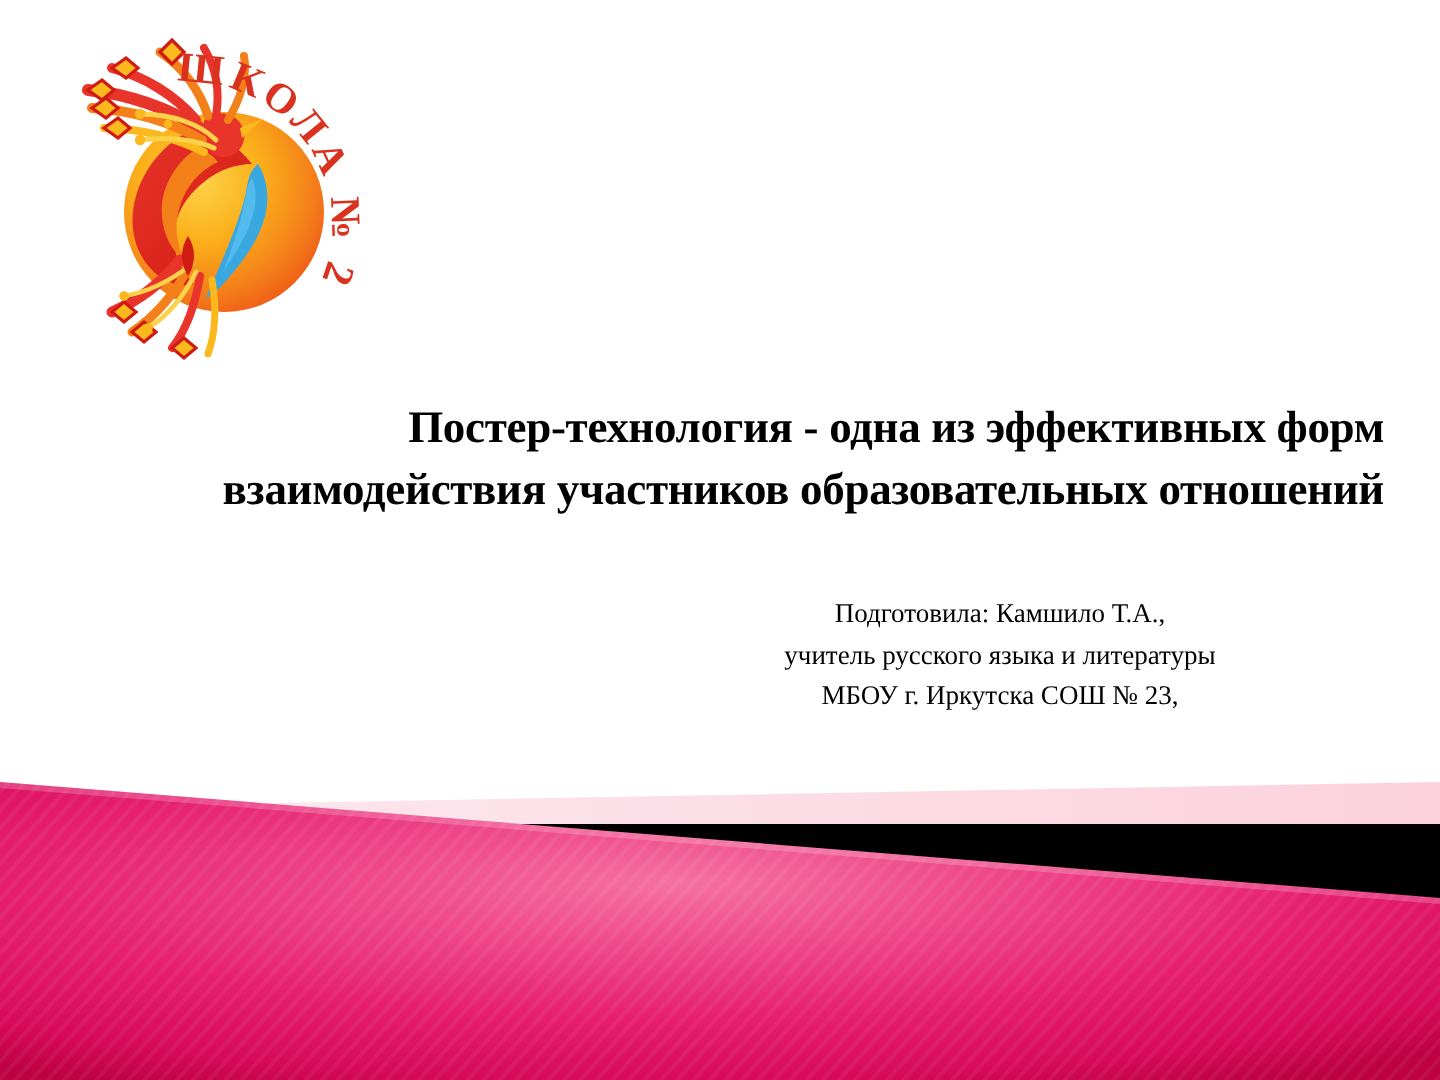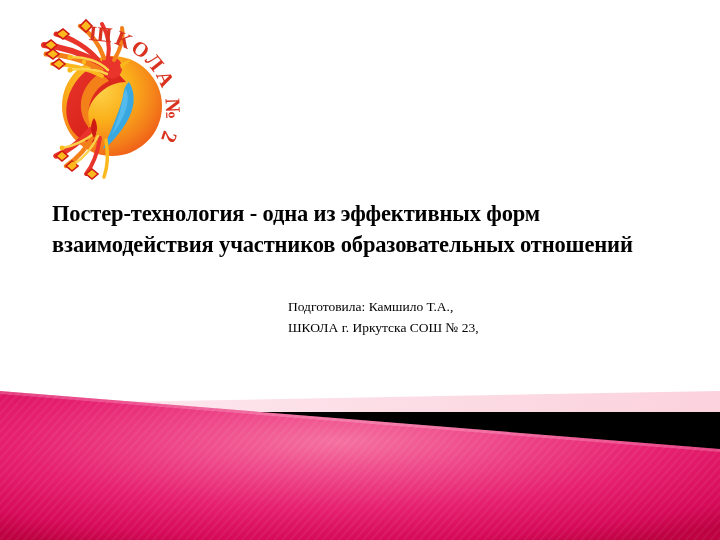--- a/index.html
+++ b/index.html
@@ -25,39 +25,39 @@
     height: 170px;
   }
   #logo svg { display: block; width: 190px; height: 170px; }
 
   
   #title-block {
     position: absolute;
     left: 52px;
     top: 198px;
     width: 640px;
-    text-align: left;
+    text-align: right;
   }
   #title-text {
     font-family: "Liberation Serif", "DejaVu Serif", serif;
     font-weight: bold;
     font-size: 22.5px;
     line-height: 31px;
     color: #000000;
     letter-spacing: -0.15px;
     white-space: pre-line;
   }
 
   
   #subtitle-block {
     position: absolute;
-    left: 288px;
+    left: 304px;
     top: 297px;
     width: 392px;
-    text-align: left;
+    text-align: center;
   }
   .subtitle-line {
     font-family: "Liberation Serif", "DejaVu Serif", serif;
     font-weight: normal;
     font-size: 13.5px;
     line-height: 20.5px;
     color: #000000;
   }
 
   
@@ -161,21 +161,22 @@
       </text>
     </svg>
   </div>
 
   <div id="title-block">
     <div id="title-text">Постер-технология - одна из эффективных форм взаимодействия участников образовательных отношений</div>
   </div>
 
   <div id="subtitle-block">
     <div class="subtitle-line">Подготовила: Камшило Т.А.,</div>
-    <div class="subtitle-line">ШКОЛА г. Иркутска СОШ № 23,</div>
+    <div class="subtitle-line">учитель русского языка и литературы</div>
+    <div class="subtitle-line">МБОУ г. Иркутска СОШ № 23,</div>
   </div>
 
   <div id="decor">
     <svg viewBox="0 0 720 540" xmlns="http://www.w3.org/2000/svg">
       <defs>
         <linearGradient id="pinkWedge" x1="0" y1="0" x2="1" y2="0">
           <stop offset="0%" stop-color="#ffffff"></stop>
           <stop offset="18%" stop-color="#fde6ed"></stop>
           <stop offset="100%" stop-color="#fbd2de"></stop>
         </linearGradient>

